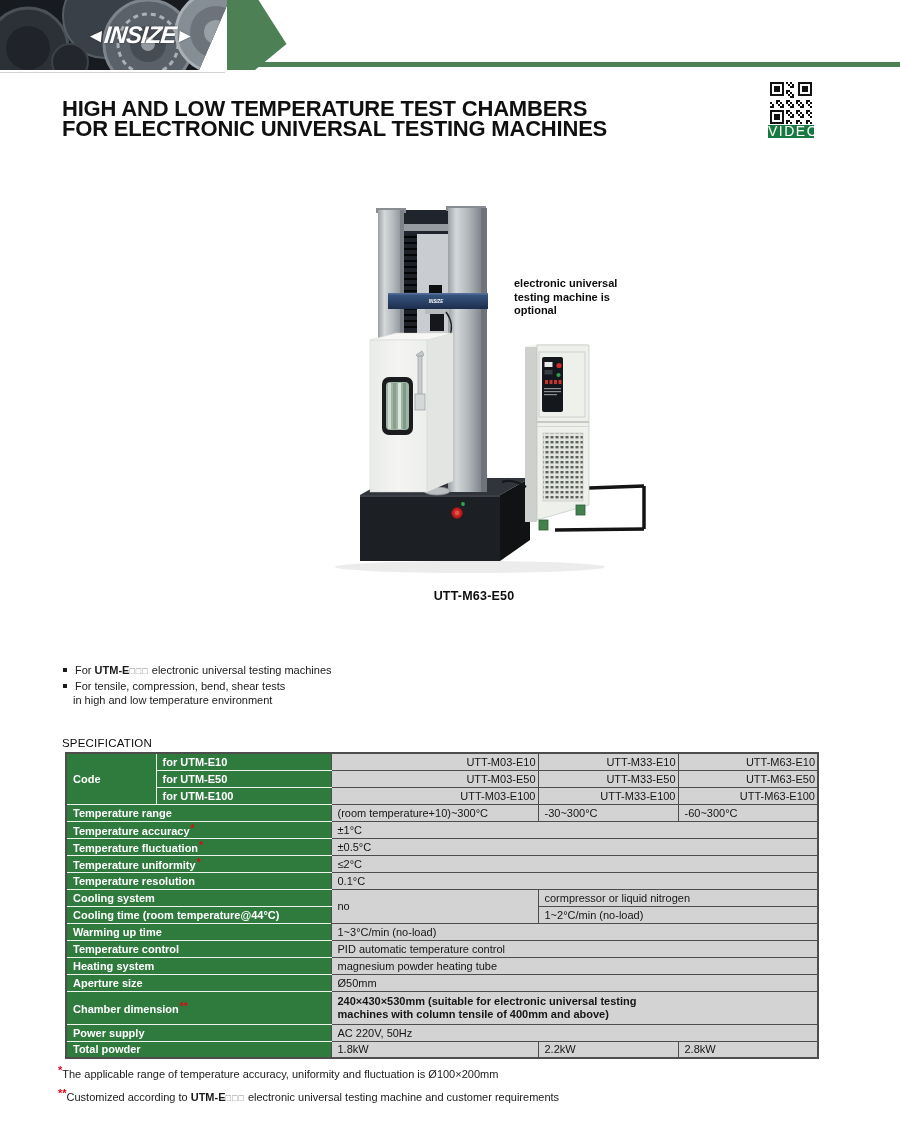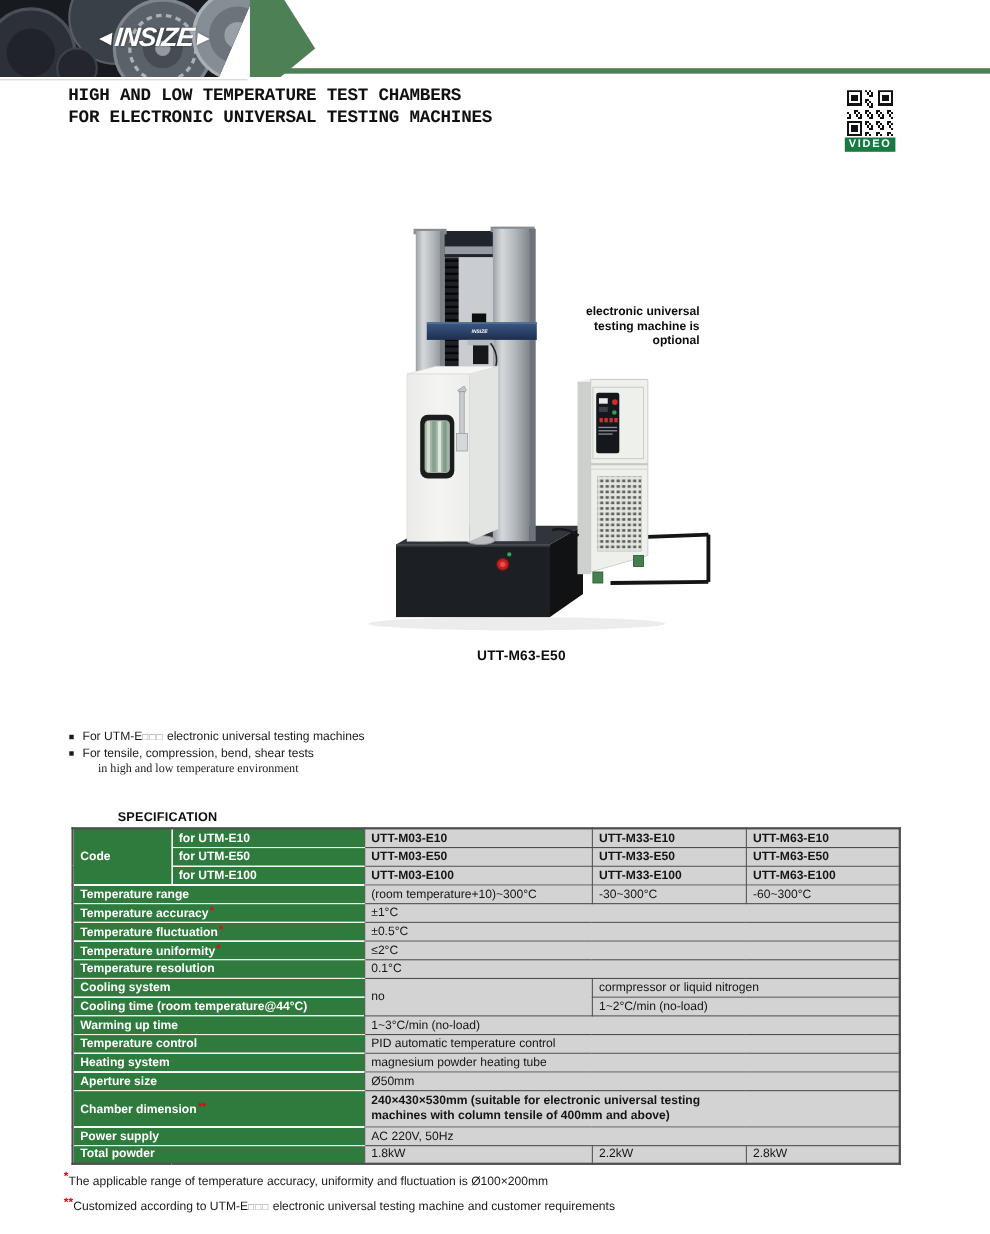--- a/index.html
+++ b/index.html
@@ -15,54 +15,54 @@
     background:#4e8056; clip-path:polygon(10% 0, 55% 0, 95% 63%, 50% 100%, 10% 100%); }
   .banner-line { position:absolute; left:250px; top:62px; width:650px; height:5px; background:#4e8056; }
   .banner-photo-underline { position:absolute; left:0; top:72px; width:225px; height:1px; background:#d2d2d2; }
   .logo { position:absolute; left:60px; top:21px; width:160px; text-align:center;
     font-size:24px; font-weight:bold; font-style:italic; color:#ffffff;
     letter-spacing:-1px; transform:skewX(-6deg); white-space:nowrap;
     text-shadow:0 0 2px rgba(0,0,0,.45); }
   .logo .arr { font-style:normal; font-size:19px; vertical-align:1px; }
 
   
-  .title { position:absolute; left:62px; top:77px; font-size:16px; font-weight:bold;
-    line-height:20px; color:#101010; letter-spacing:-0.2px;font-family:Liberation Mono, monospace; }
+  .title { position:absolute; left:62px; top:99px; font-size:22px; font-weight:bold;
+    line-height:20px; color:#101010; letter-spacing:-0.2px; }
   .qr-wrap { position:absolute; left:768px; top:82px; width:46px; text-align:center; }
   .qr-wrap svg { display:block; margin:0 auto; width:42px; height:42px; }
   .video-badge { margin-top:1px; width:46px; height:13px; background:#187a40; color:#fff;
-    font-size:10px; font-weight:bold; letter-spacing:1.5px; line-height:13px; text-align:center; }
+    font-size:14px; font-weight:normal; letter-spacing:1.5px; line-height:13px; text-align:center; }
 
   
   .figure { position:absolute; left:330px; top:190px; width:340px; height:400px; }
   .figure svg { display:block; }
-  .annotation { position:absolute; left:514px; top:277px; width:122px; text-align:right;
+  .annotation { position:absolute; left:514px; top:277px; width:122px; text-align:left;
     font-size:11px; font-weight:bold; line-height:13.5px; color:#0d0d0d; }
   .caption { position:absolute; left:404px; top:589px; width:140px; text-align:center;
     font-size:12.5px; font-weight:bold; letter-spacing:0.2px; color:#0d0d0d; }
 
   
   .features { position:absolute; left:62px; top:663px; font-size:11px; line-height:14.5px; color:#1a1a1a; }
   .features .row { display:flex; align-items:flex-start; }
   .features .sq { display:inline-block; width:4px; height:4px; background:#1a1a1a; margin:5px 8px 0 1px; flex:none; }
-  .features .indent { margin-left:27px;font-family:Liberation Serif, serif; }
-  .b { font-weight:normal; }
+  .features .indent { margin-left:11px; }
+  .b { font-weight:bold; }
   .boxes { color:#8d8d8d; font-size:9px; letter-spacing:1px; }
 
   
-  .spec-heading { position:absolute; left:62px; top:737px; font-size:11.5px; font-weight:bold;
-    letter-spacing:0.2px; color:#0d0d0d;margin-left:45px; }
+  .spec-heading { position:absolute; left:62px; top:737px; font-size:11.5px; font-weight:normal;
+    letter-spacing:0.2px; color:#0d0d0d; }
   table.spec { position:absolute; left:65px; top:752px; width:752px; border-collapse:collapse;
     table-layout:fixed; font-size:11px; border:2px solid #4d4d4d; }
   table.spec td { height:17px; padding:0 2px 0 6px; line-height:12px; white-space:nowrap;
     overflow:hidden; vertical-align:middle; }
   td.g { background:#2f7b3e; color:#ffffff; font-weight:bold; border:1px solid #eef4ee; }
   td.edge { border-right:1px solid #4d4d4d; }
   td.d { background:#d2d3d2; color:#151515; border:1px solid #4d4d4d; }
-  td.bold { font-weight:bold; }
+  td.bold { font-weight:normal;text-align:right; }
   tr.rh33 td { height:33px; }
   td .wrap2 { line-height:13px; white-space:normal;font-weight:bold; }
   .star { color:#e30613; font-weight:bold; font-size:10px; vertical-align:3px; padding-left:1px; }
 
   
   .note { position:absolute; left:58px; font-size:11px; color:#1a1a1a; }
   .note .nstar { color:#e30613; font-weight:bold; font-size:11px; vertical-align:4px; }
 </style>
 </head>
 <body>

